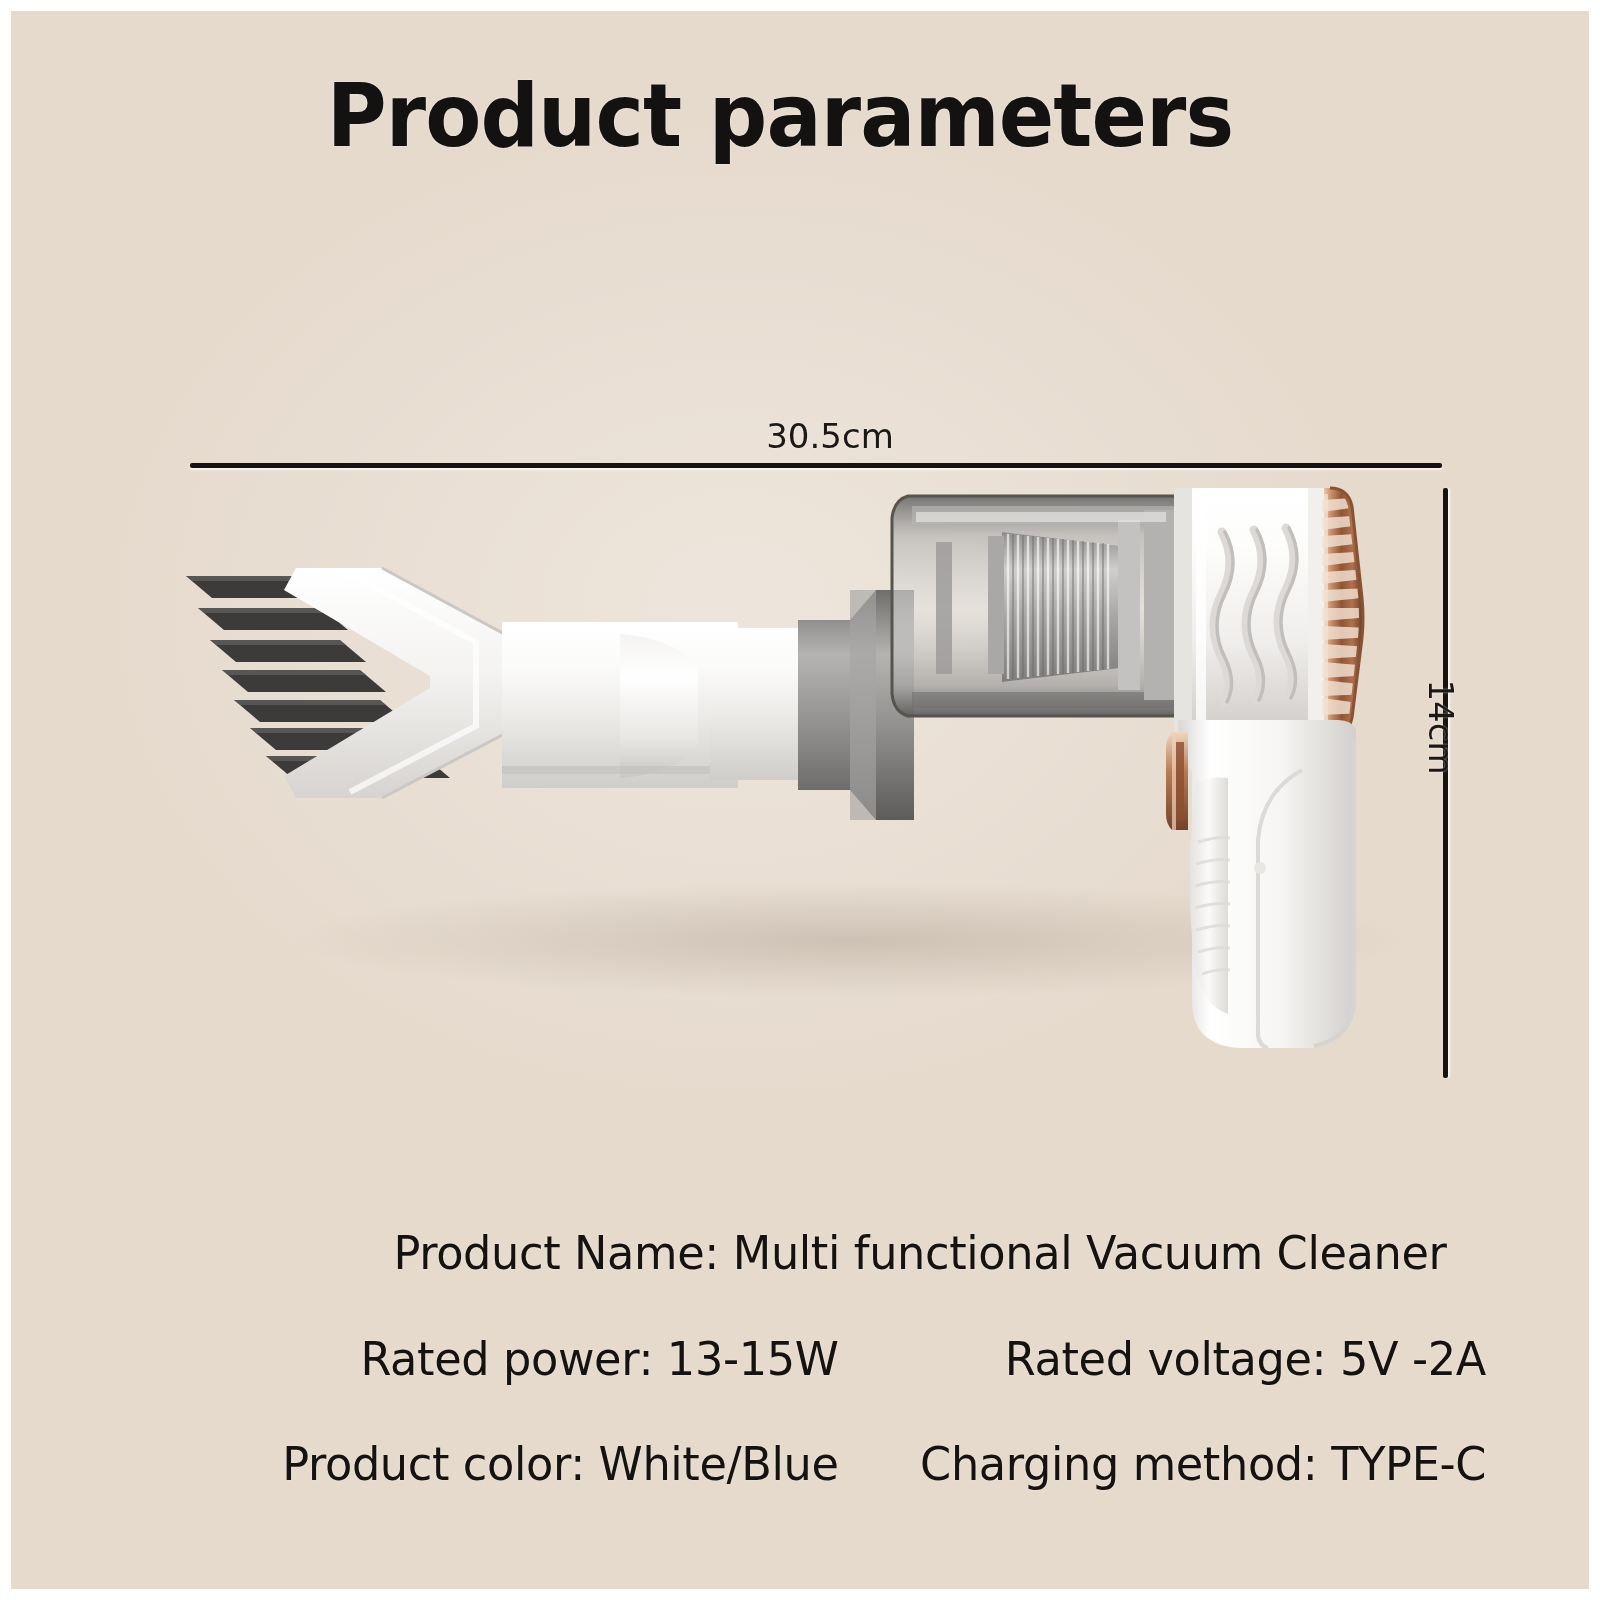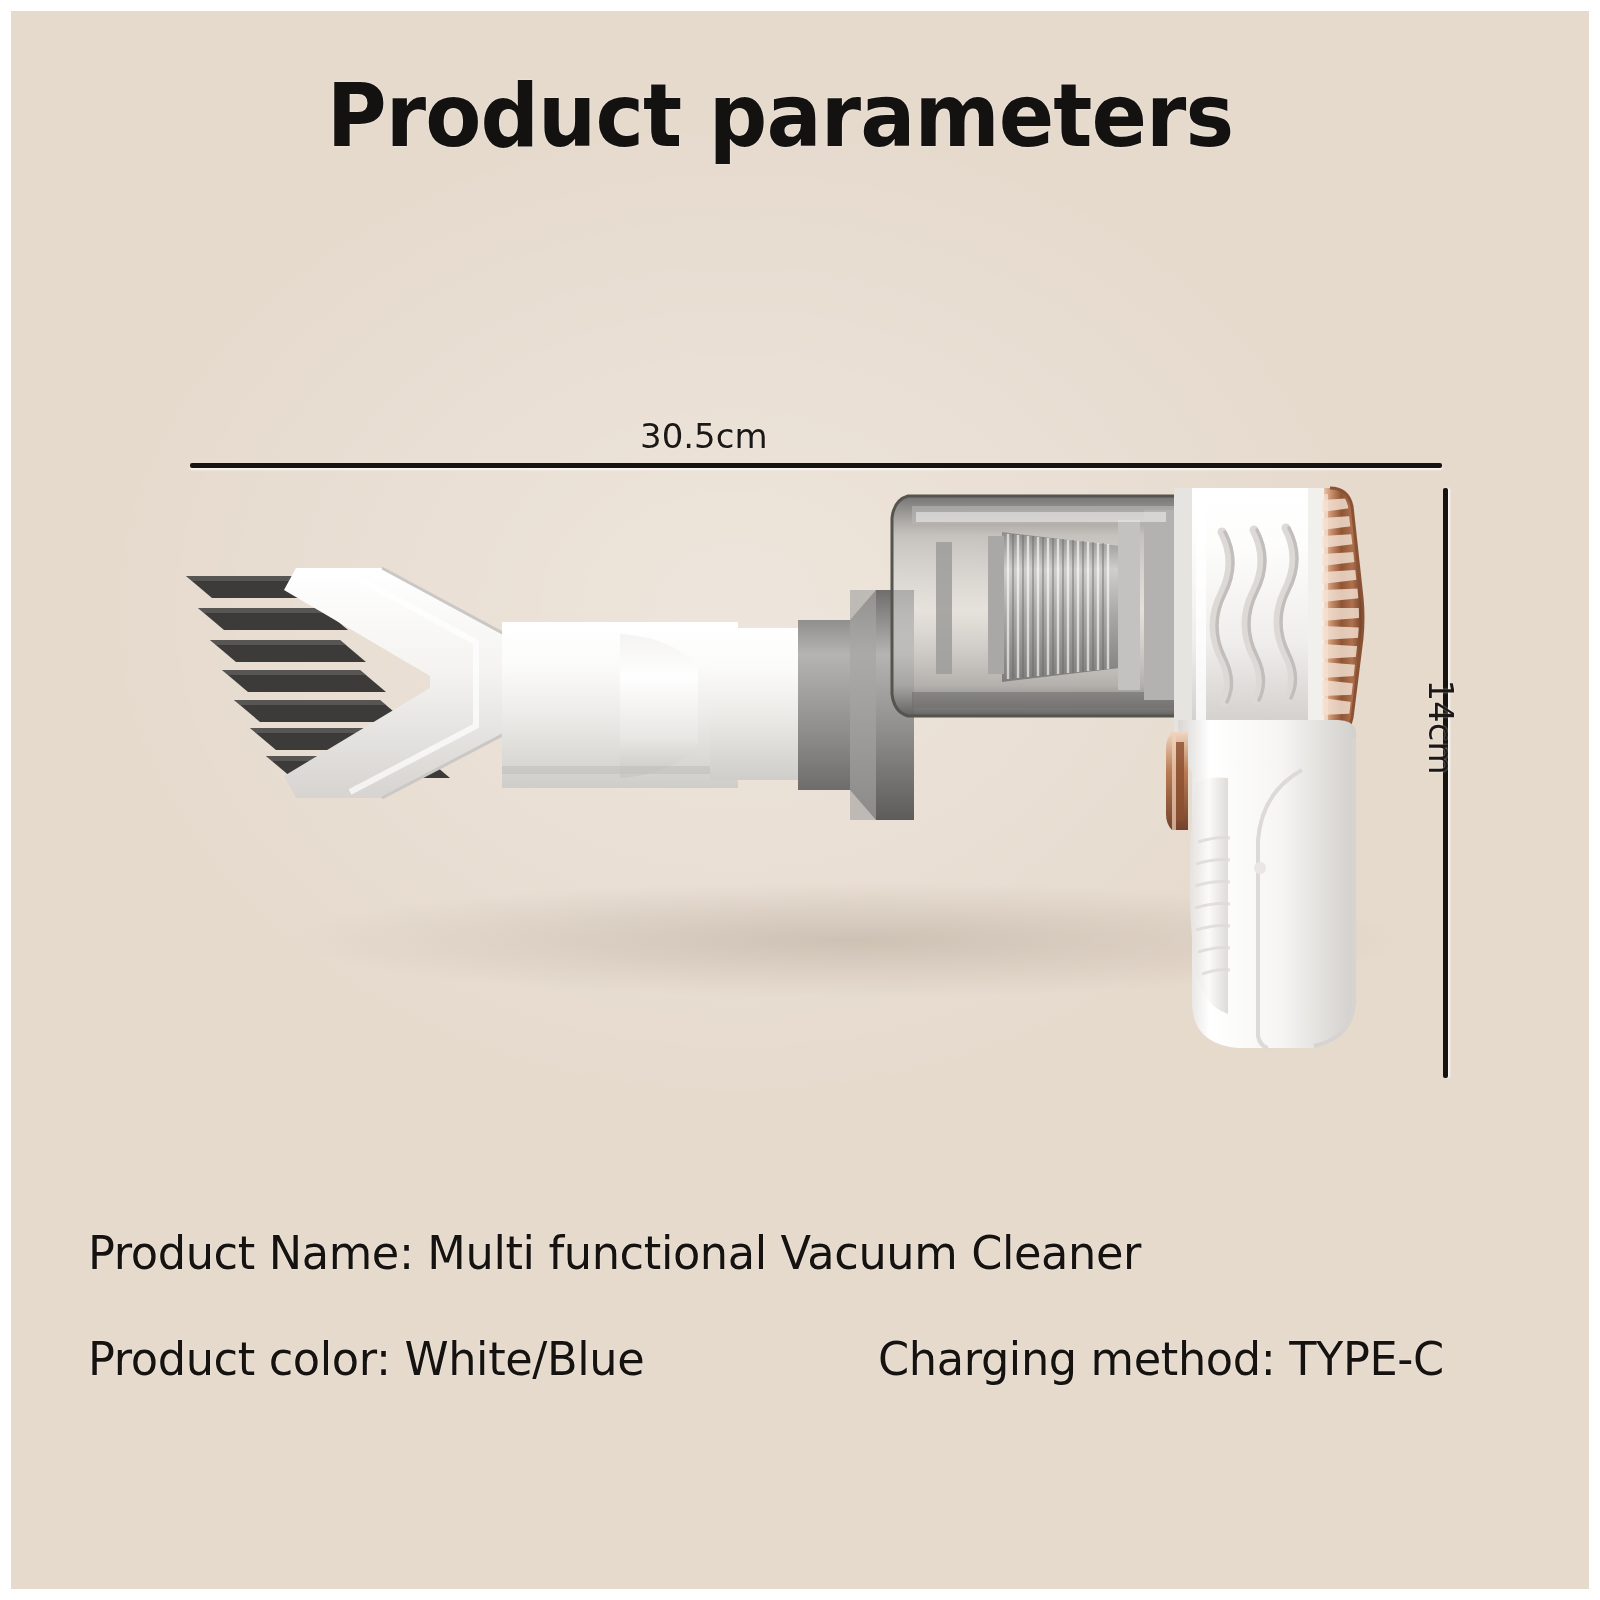--- a/index.html
+++ b/index.html
@@ -72,20 +72,21 @@
     height: 590px;
     background: #161310;
     border-radius: 2px;
     box-shadow: 2px 0 2px rgba(255,255,255,.75);
   }
   .dim-h-label {
     position: absolute;
     left: 640px;
     top: 416px;
     width: 380px;
+    text-align: center;
     font-family: "DejaVu Sans", sans-serif;
     font-size: 34px;
     color: #1b1815;
     letter-spacing: 0px;
     text-shadow: 0 0 2px rgba(255,255,255,.7);
   }
   .dim-v-label {
     position: absolute;
     left: 1371px;
     top: 707px;
@@ -113,20 +114,21 @@
   .specs {
     position: absolute;
     left: 88px;
     top: 1218px;
     width: 1430px;
   }
   .spec-row {
     display: flex;
     align-items: baseline;
     margin-bottom: 36px;
+    text-align: right;
   }
   .spec-row:last-child { margin-bottom: 12px; }
   .spec-cell {
     font-family: "DejaVu Sans", sans-serif;
     font-size: 47px;
     color: #15120f;
     letter-spacing: -0.4px;
     white-space: nowrap;
     line-height: 1.48;
     transform: scaleX(0.95);
@@ -385,20 +387,24 @@
       </g>
     </svg>
   </div>
 
   <div class="specs">
 
     <div class="spec-row">
       <div class="spec-cell full">Product Name: Multi functional Vacuum Cleaner</div>
     </div>
 
+    <div class="spec-row">
+      <div class="spec-cell col-a">Rated power: 13-15W</div>
+      <div class="spec-cell col-b">Rated voltage: 5V -2A</div>
+    </div>
 
     <div class="spec-row">
       <div class="spec-cell col-a">Product color: White/Blue</div>
       <div class="spec-cell col-b">Charging method: TYPE-C</div>
     </div>
 
   </div>
 
 </div>
 

